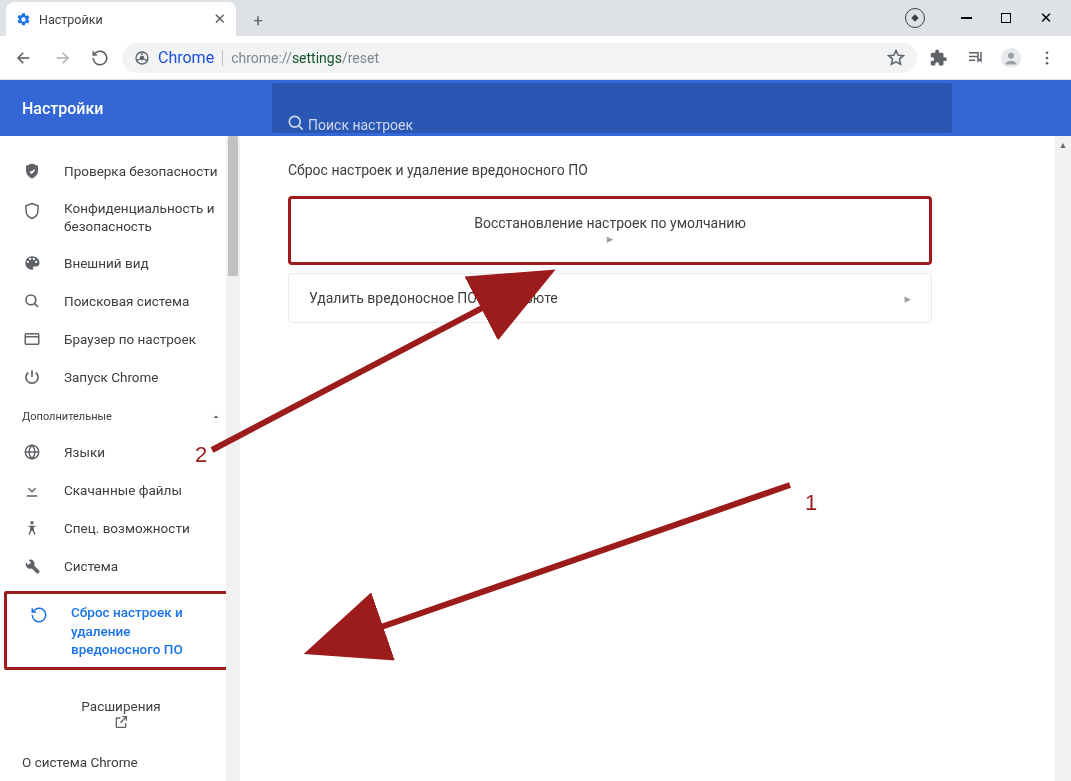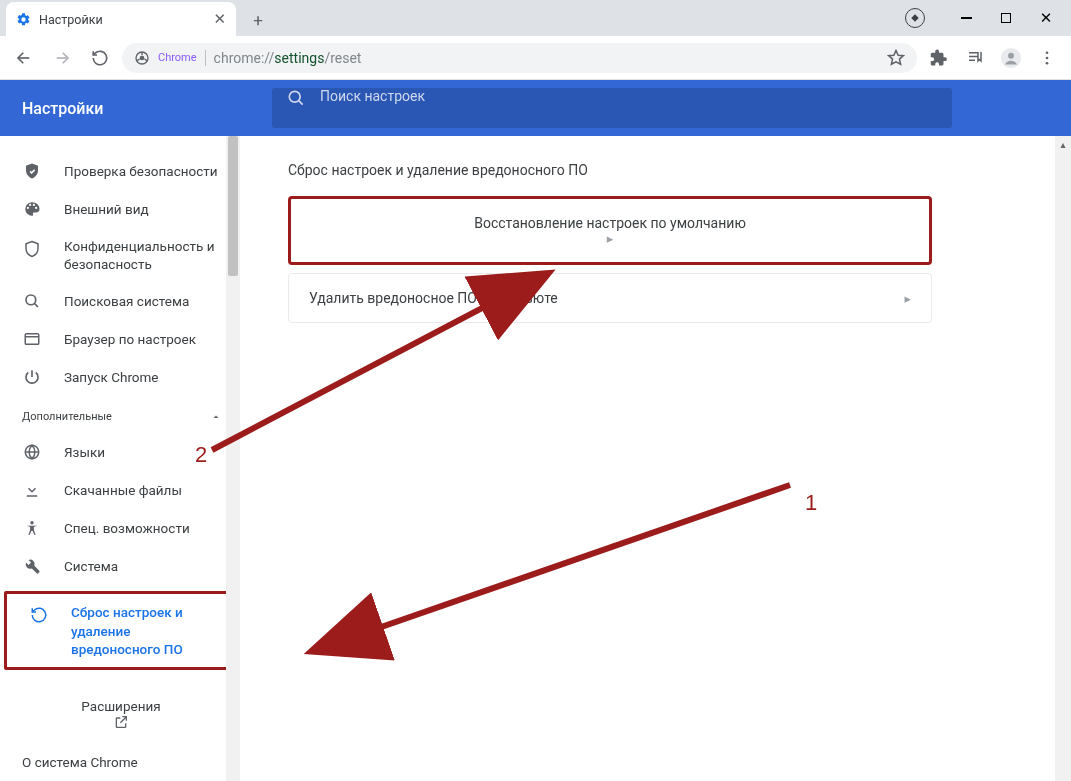--- a/index.html
+++ b/index.html
@@ -19,31 +19,31 @@
   .win-btn { width: 34px; height: 30px; display: flex; align-items: center; justify-content: center; color: #000; cursor: pointer; }
   .win-btn .dash { width: 11px; height: 1.5px; background: #000; }
   .win-btn .sq   { width: 10px; height: 10px; border: 1.5px solid #000; }
   .win-btn .x    { font-size: 15px; }
 
   
   .toolbar { height: 44px; background: #fff; display: flex; align-items: center; padding: 0 8px; gap: 6px; border-bottom: 1px solid #dfe1e5; }
   .nav-icon { width: 32px; height: 32px; display: flex; align-items: center; justify-content: center; color: #5f6368; cursor: pointer; border-radius: 50%; }
   .nav-icon.disabled { color: #b0b3b8; cursor: default; }
   .urlbar { flex: 1; height: 30px; background: #f1f3f4; border-radius: 15px; display: flex; align-items: center; padding: 0 12px; gap: 8px; color: #5f6368; }
-  .urlbar .label { font-size: 11px; color: #8b5cf6; }
+  .urlbar .label { font-size: 16px; color: #1d4ed8; }
   .urlbar .sep   { width: 1px; height: 16px; background: #bdc1c6; }
   .urlbar .url   { font-size: 14px; color: #80868b; }
   .urlbar .url b { color: #14532d; font-weight: 400; }
   .urlbar .star  { margin-left: auto; color: #5f6368; }
   .right-icons { display: flex; align-items: center; gap: 4px; }
 
   
   .blue-header { height: 56px; background: #3367d6; display: flex; align-items: center; padding: 0 22px; }
   .blue-header .header-title { color: #fff; font-size: 16px; font-weight: 500; width: 250px; }
-  .searchbox { flex: 1; max-width: 680px; height: 40px; background: #2a57b3; border-radius: 3px; display: flex; align-items: flex-start; padding: 0 14px; gap: 14px; }
+  .searchbox { flex: 1; max-width: 680px; height: 50px; background: #2a57b3; border-radius: 3px; display: flex; align-items: flex-end; padding: 0 14px; gap: 2px; }
   .searchbox svg { color: #cfd8ee; flex-shrink: 0; }
   .searchbox input { background: transparent; border: none; outline: none; color: #fff; font-size: 14px; flex: 1; }
   .searchbox input::placeholder { color: #cfd8ee; }
 
   
   .content { display: flex; height: calc(781px - 36px - 44px - 56px); position: relative; }
   .sidebar { width: 240px; height: 100%; overflow-y: auto; position: relative; padding-top: 16px; }
   .sidebar-scrollbar { position: absolute; right: 0; top: 0; width: 14px; height: 100%; background: #f1f1f1; }
   .sidebar-scrollbar .thumb { position: absolute; top: 0; left: 2px; width: 10px; height: 140px; background: #c1c1c1; border-radius: 2px; }
 
@@ -195,36 +195,36 @@
     <div class="nav-item">
       <span class="icon-slot">
         <svg width="18" height="18" viewBox="0 0 24 24" fill="#5f6368">
             <path d="M12 2l8 3v6c0 5-3.4 9.4-8 11-4.6-1.6-8-6-8-11V5l8-3z"></path>
             <path d="M9.5 12.5l2 2 4-4" stroke="#fff" stroke-width="2" fill="none"></path>
           </svg>
       </span>
       <span class="label">Проверка безопасности</span>
     </div>
 
-    <div class="nav-item">
-      <span class="icon-slot">
-        <svg width="18" height="18" viewBox="0 0 24 24" fill="#5f6368">
-            <path d="M12 3a9 9 0 0 0 0 18c1 0 1.5-.8 1.5-1.5 0-.5-.3-.9-.3-1.4 0-.8.7-1.5 1.5-1.5H17a5 5 0 0 0 5-5c0-4.7-4.5-8.6-10-8.6zM6.5 12A1.5 1.5 0 1 1 8 10.5 1.5 1.5 0 0 1 6.5 12zm3-4A1.5 1.5 0 1 1 11 6.5 1.5 1.5 0 0 1 9.5 8zm5 0A1.5 1.5 0 1 1 16 6.5 1.5 1.5 0 0 1 14.5 8zm3 4A1.5 1.5 0 1 1 19 10.5 1.5 1.5 0 0 1 17.5 12z"></path>
-          </svg>
-      </span>
-      <span class="label">Внешний вид</span>
-    </div>
-
     <div class="nav-item multiline">
       <span class="icon-slot">
         <svg width="18" height="18" viewBox="0 0 24 24" fill="none" stroke="#5f6368" stroke-width="2">
             <path d="M12 2l8 3v6c0 5-3.4 9.4-8 11-4.6-1.6-8-6-8-11V5l8-3z"></path>
           </svg>
       </span>
       <span class="label">Конфиденциальность и безопасность</span>
+    </div>
+
+    <div class="nav-item">
+      <span class="icon-slot">
+        <svg width="18" height="18" viewBox="0 0 24 24" fill="#5f6368">
+            <path d="M12 3a9 9 0 0 0 0 18c1 0 1.5-.8 1.5-1.5 0-.5-.3-.9-.3-1.4 0-.8.7-1.5 1.5-1.5H17a5 5 0 0 0 5-5c0-4.7-4.5-8.6-10-8.6zM6.5 12A1.5 1.5 0 1 1 8 10.5 1.5 1.5 0 0 1 6.5 12zm3-4A1.5 1.5 0 1 1 11 6.5 1.5 1.5 0 0 1 9.5 8zm5 0A1.5 1.5 0 1 1 16 6.5 1.5 1.5 0 0 1 14.5 8zm3 4A1.5 1.5 0 1 1 19 10.5 1.5 1.5 0 0 1 17.5 12z"></path>
+          </svg>
+      </span>
+      <span class="label">Внешний вид</span>
     </div>
 
     <div class="nav-item">
       <span class="icon-slot">
         <svg width="18" height="18" viewBox="0 0 24 24" fill="none" stroke="#5f6368" stroke-width="2.2">
             <circle cx="10.5" cy="10.5" r="6.5"></circle>
             <path d="M20 20l-4.5-4.5"></path>
           </svg>
       </span>
       <span class="label">Поисковая система</span>

